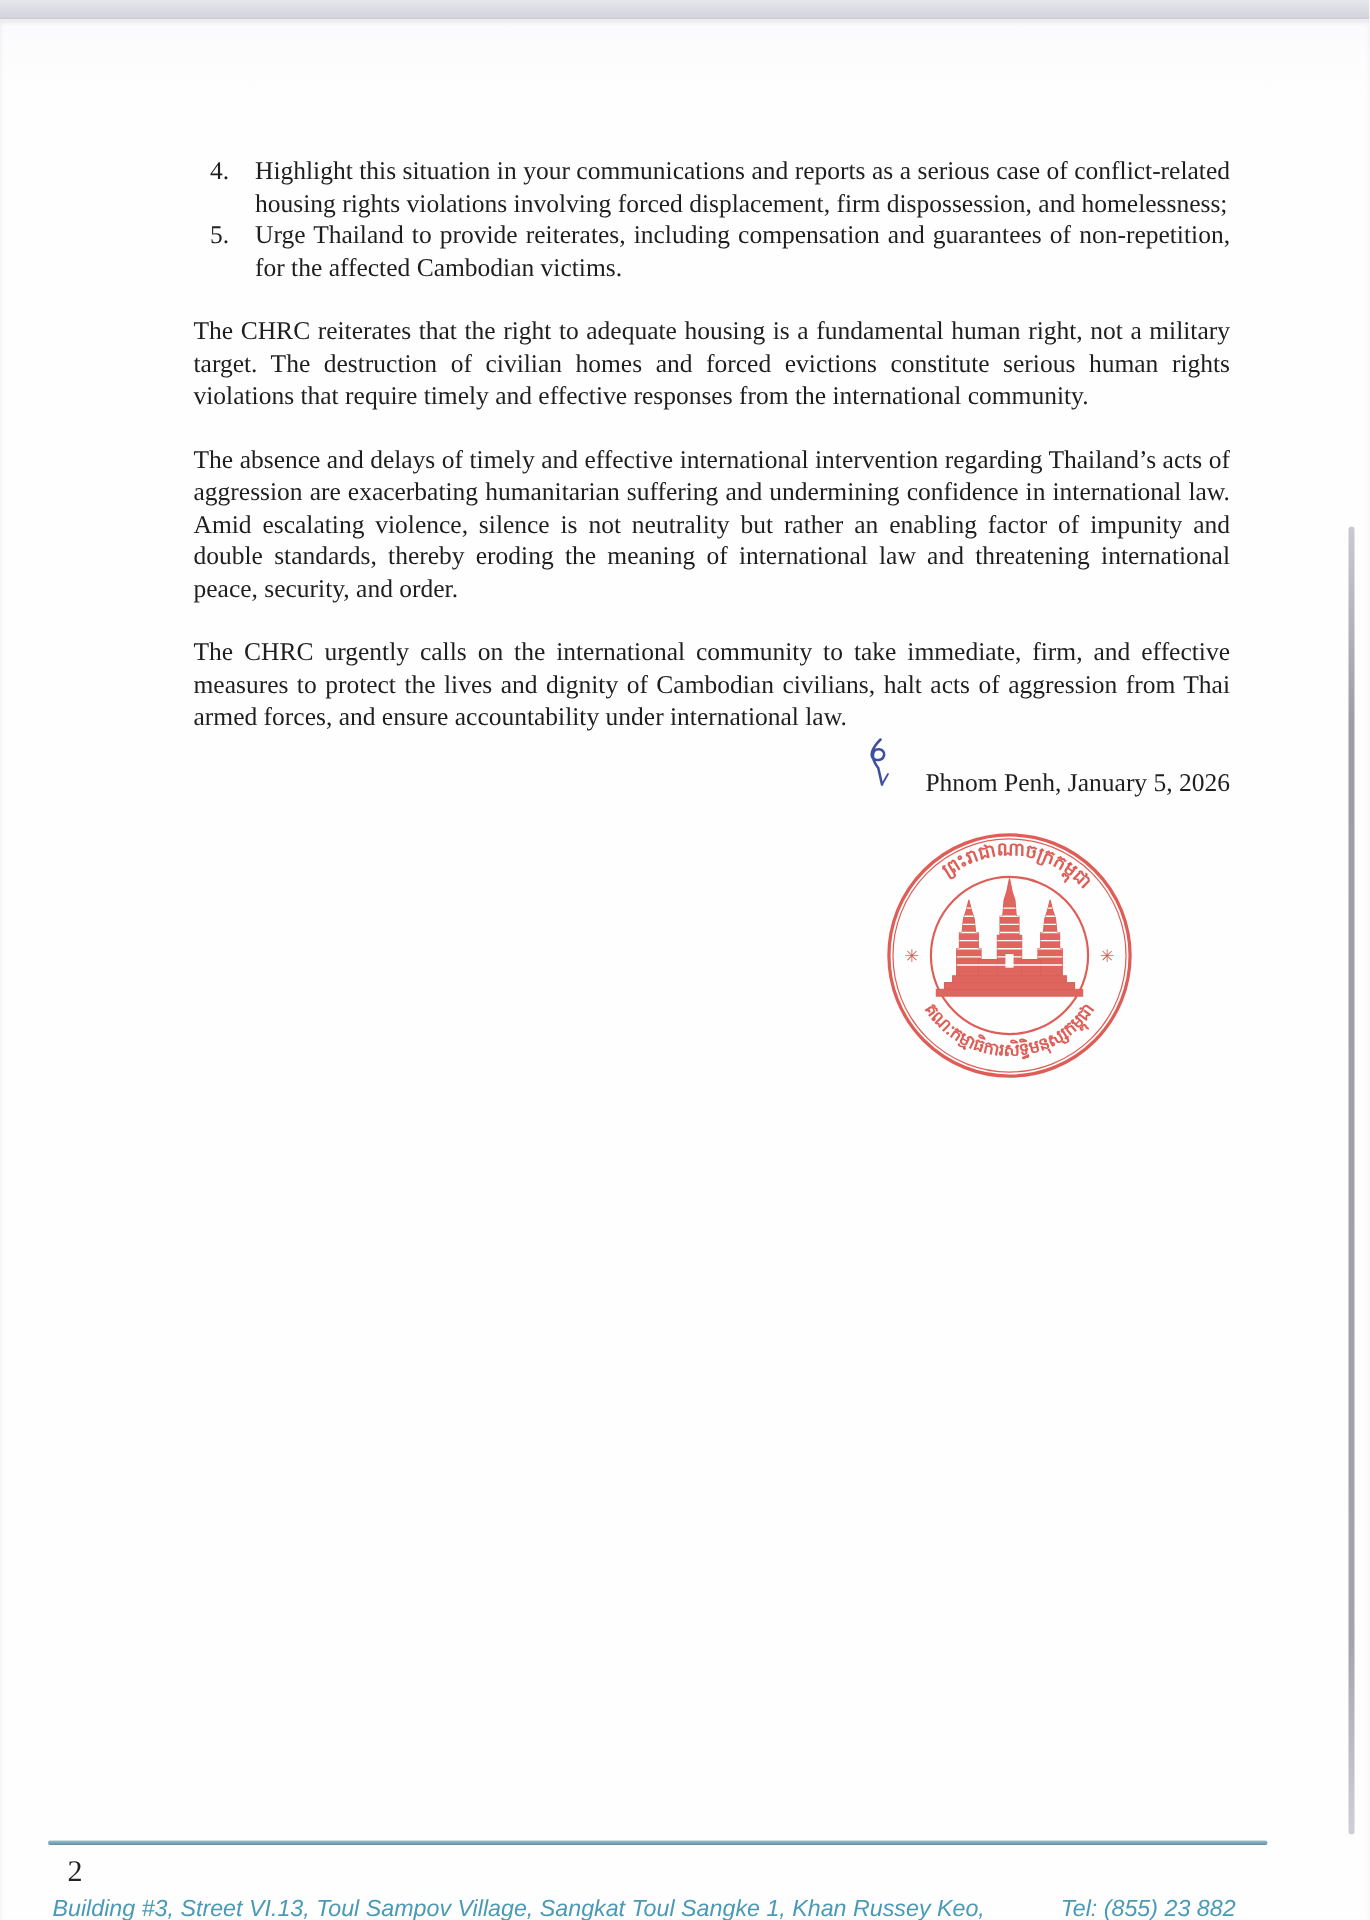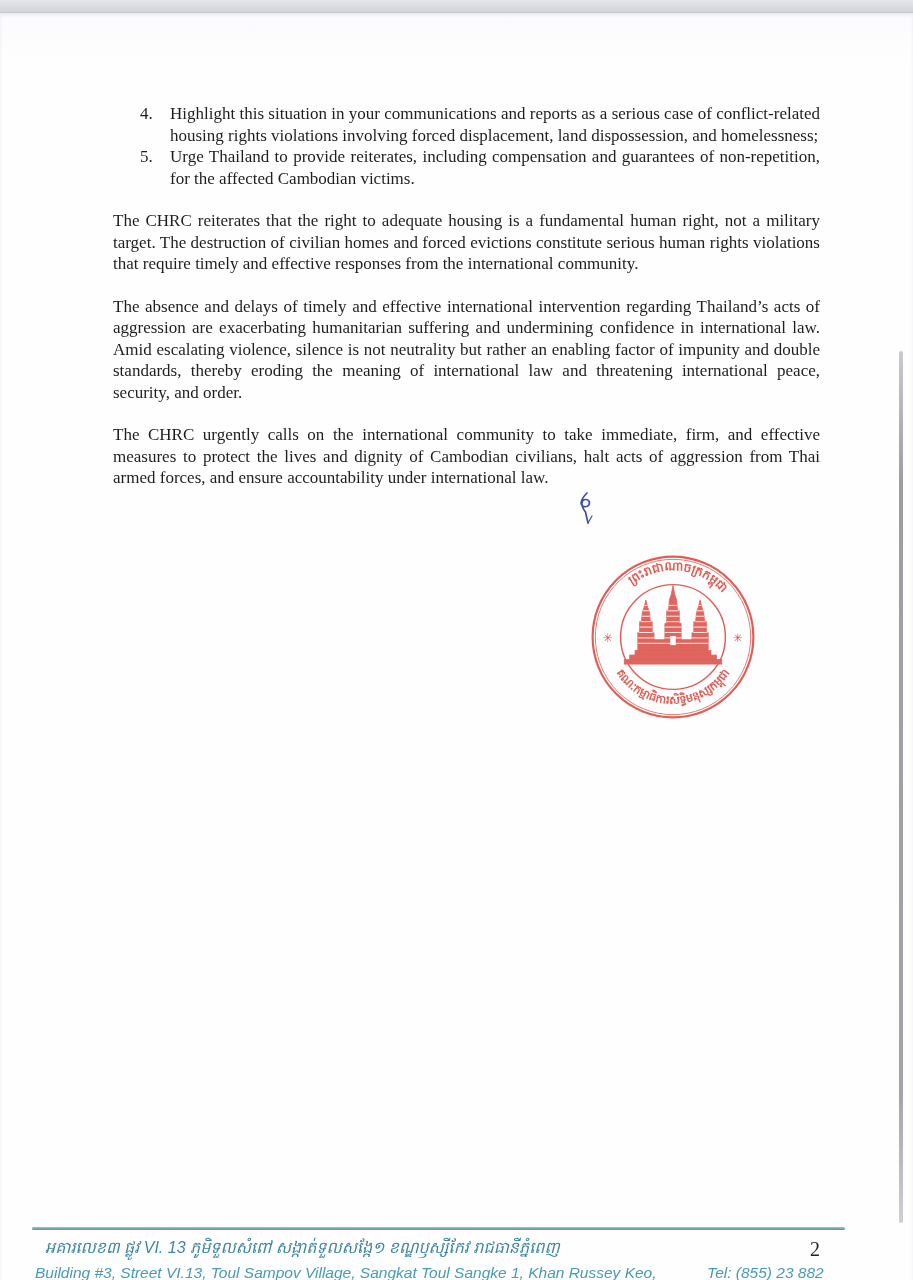--- a/index.html
+++ b/index.html
@@ -23,21 +23,21 @@
     background:linear-gradient(#c9c9cf,#9d9da4 15%,#a3a3aa 85%,#cfcfd6);
     border-radius:2px;
   }
   .content{
     position:absolute;left:113px;top:90px;width:707px;
     color:#1e1e20;font-size:17px;line-height:21.5px;
   }
   .list-item{display:flex;margin:0;}
   .list-num{flex:none;width:30px;margin-left:27px;}
   .list-text{flex:1;margin:0;text-align:justify;}
-  .para{margin:21px 0 0 0;text-align:justify;}
+  .para{margin:21px 0 0 16px;text-align:justify;}
   .dateline{margin:22px 0 0 0;text-align:right;}
   .pen-mark{
     position:absolute;left:576px;top:477px;width:24px;height:36px;
     pointer-events:none;
   }
   .stamp{
     position:absolute;left:588px;top:540px;width:170px;height:168px;
     opacity:.92;pointer-events:none;
   }
   .stamp text{font-family:"DejaVu Sans",sans-serif;}
@@ -67,32 +67,33 @@
 <body>
 
 <div class="viewer-strip"></div>
 
 <div class="page">
 
   <div class="content">
 
     <div class="list-item">
       <span class="list-num">4.</span>
-      <p class="list-text">Highlight this situation in your communications and reports as a serious case of conflict-related housing rights violations involving forced displacement, land dispossession, and homelessness;</p>
+      <p class="list-text">Highlight this situation in your communications and reports as a serious case of conflict-related housing rights violations involving forced displacement, firm dispossession, and homelessness;</p>
     </div>
 
     <div class="list-item">
       <span class="list-num">5.</span>
       <p class="list-text">Urge Thailand to provide reiterates, including compensation and guarantees of non-repetition, for the affected Cambodian victims.</p>
     </div>
 
     <p class="para">The CHRC reiterates that the right to adequate housing is a fundamental human right, not a military target. The destruction of civilian homes and forced evictions constitute serious human rights violations that require timely and effective responses from the international community.</p>
     <p class="para">The absence and delays of timely and effective international intervention regarding Thailand’s acts of aggression are exacerbating humanitarian suffering and undermining confidence in international law. Amid escalating violence, silence is not neutrality but rather an enabling factor of impunity and double standards, thereby eroding the meaning of international law and threatening international peace, security, and order.</p>
     <p class="para">The CHRC urgently calls on the international community to take immediate, firm, and effective measures to protect the lives and dignity of Cambodian civilians, halt acts of aggression from Thai armed forces, and ensure accountability under international law.</p>
 
+    <p class="dateline">Phnom Penh, January 5, 2026</p>
   </div>
 
   <svg class="pen-mark" viewBox="0 0 24 36">
     <path d="M11,3 C5,9 3,15 8,16.5 C14,18 15.5,10 10,9.5 C5.5,9.2 4,15 9.5,22 L12,33" fill="none" stroke="#3f4fa0" stroke-width="1.7" stroke-linecap="round"></path>
     <path d="M12,33 L16,26" fill="none" stroke="#3f4fa0" stroke-width="1.2" stroke-linecap="round"></path>
   </svg>
 
   <svg class="stamp" viewBox="0 0 186 186">
     <defs>
       <path id="arcTop" d="M 21.3 86.7 A 72 72 0 1 1 164.7 99.3"></path>
@@ -140,21 +141,20 @@
 
       <rect x="90" y="92" width="6" height="10" fill="#ffffff" stroke="none"></rect>
     </g>
   </svg>
 
   <div class="page-edge-line"></div>
 
   <div class="footer-rule"></div>
 
   <div class="footer-row-khmer">
-    <span class="footer-khmer-text">អគារលេខ៣ ផ្លូវ VI. 13 ភូមិទួលសំពៅ សង្កាត់ទួលសង្កែ១ ខណ្ឌឫស្សីកែវ រាជធានីភ្នំពេញ</span>
     <span class="footer-page-num">2</span>
   </div>
 
   <div class="footer-row-english">
     <span>Building #3, Street VI.13, Toul Sampov Village, Sangkat Toul Sangke 1, Khan Russey Keo, Phnom Penh</span>
     <span>Tel: (855) 23 882 065</span>
   </div>
 
 </div>
 

